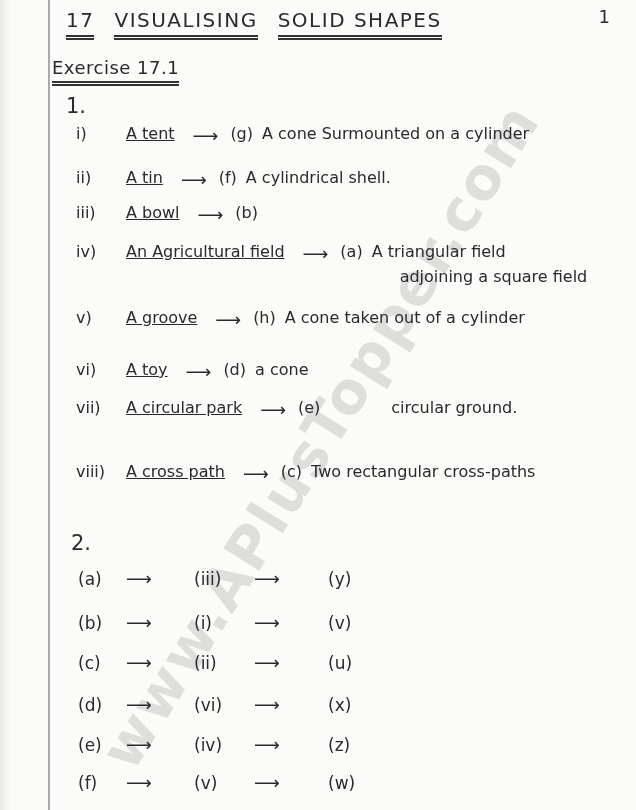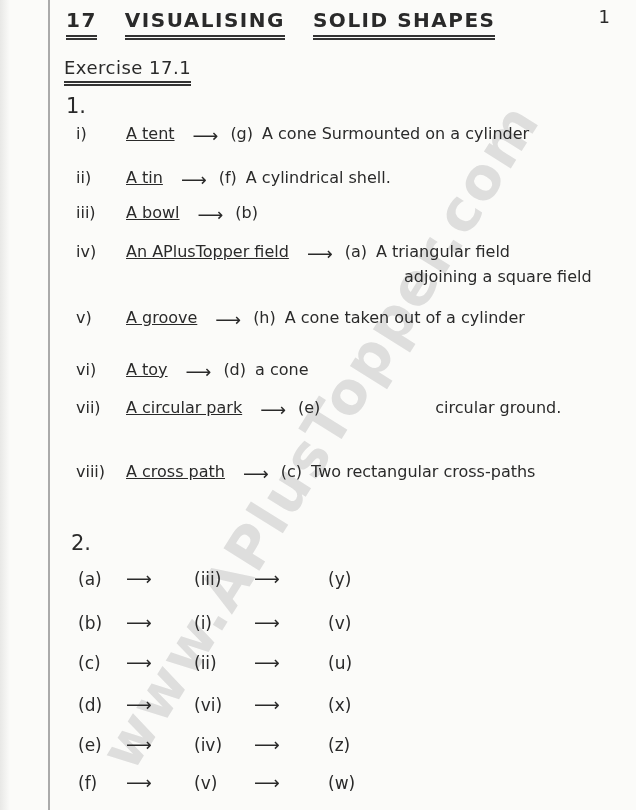--- a/index.html
+++ b/index.html
@@ -24,26 +24,26 @@
     text-align: center; white-space: nowrap;
     font-size: 58px; font-weight: 700; letter-spacing: 2px;
     color: #cbcbcb; opacity: 0.6;
     transform: rotate(-58deg);
     z-index: 0; pointer-events: none;
   }
   .content { position: absolute; inset: 0; z-index: 1; }
   .page-number { position: absolute; top: 6px; right: 26px; font-size: 18px; }
   .title-row {
     position: absolute; top: 8px; left: 66px;
-    display: flex; gap: 28px; align-items: flex-start;
-    font-size: 20px; letter-spacing: 1.5px; font-weight: 700;
+    display: flex; gap: 20px; align-items: flex-start;
+    font-size: 20px; letter-spacing: 1.5px; font-weight: 400;
   }
   .dbl-underline { border-bottom: 5px double #333; padding-bottom: 3px; }
   .exercise {
-    position: absolute; top: 57px; left: 64px;
+    position: absolute; top: 57px; left: 52px;
     font-size: 18px; letter-spacing: 0.5px;
   }
   .q-label { position: absolute; font-size: 21px; }
   .q1-label { top: 94px; left: 66px; }
   .q2-label { top: 531px; left: 71px; }
   .q1-row {
     position: absolute; left: 76px; right: 8px;
     display: flex; align-items: flex-start;
     font-size: 16px; line-height: 1.55;
   }
@@ -101,21 +101,21 @@
 
   <div class="q1-row" style="top:201px">
     <span class="q1-marker">iii)</span>
     <span class="q1-item">A bowl</span>
     <span class="q1-arrow">⟶</span>
     <span class="q1-letter">(b)</span>
   </div>
 
   <div class="q1-row" style="top:240px">
     <span class="q1-marker">iv)</span>
-    <span class="q1-item">An APlusTopper field</span>
+    <span class="q1-item">An Agricultural field</span>
     <span class="q1-arrow">⟶</span>
     <span class="q1-letter">(a)</span>
     <span class="q1-desc"><span>A triangular field</span><span class="line2" style="margin-left:28px">adjoining a square field</span></span>
   </div>
 
   <div class="q1-row" style="top:306px">
     <span class="q1-marker">v)</span>
     <span class="q1-item">A groove</span>
     <span class="q1-arrow">⟶</span>
     <span class="q1-letter">(h)</span>
@@ -128,21 +128,21 @@
     <span class="q1-arrow">⟶</span>
     <span class="q1-letter">(d)</span>
     <span class="q1-desc"><span class="line2" style="">a cone</span></span>
   </div>
 
   <div class="q1-row" style="top:396px">
     <span class="q1-marker">vii)</span>
     <span class="q1-item">A circular park</span>
     <span class="q1-arrow">⟶</span>
     <span class="q1-letter">(e)</span>
-    <span class="q1-desc"><span class="line2" style="margin-left:106px">circular ground.</span></span>
+    <span class="q1-desc"><span class="line2" style="margin-left:62px">circular ground.</span></span>
   </div>
 
   <div class="q1-row" style="top:460px">
     <span class="q1-marker">viii)</span>
     <span class="q1-item">A cross path</span>
     <span class="q1-arrow">⟶</span>
     <span class="q1-letter">(c)</span>
     <span class="q1-desc"><span>Two rectangular cross-paths</span></span>
   </div>
 

